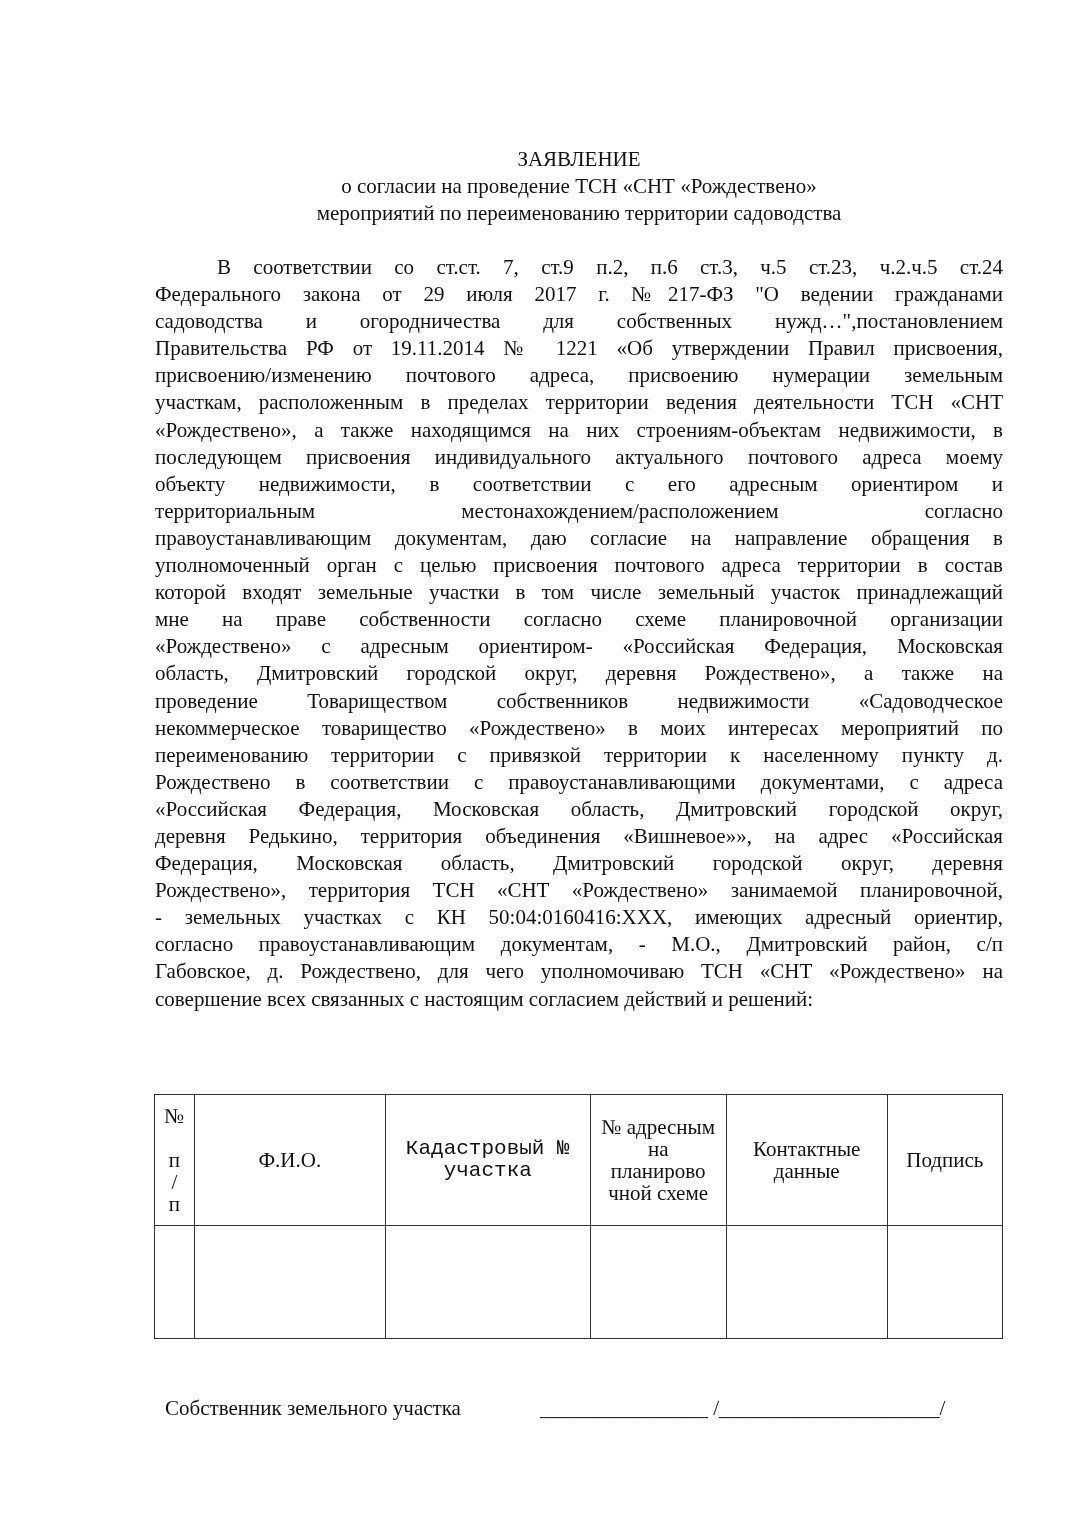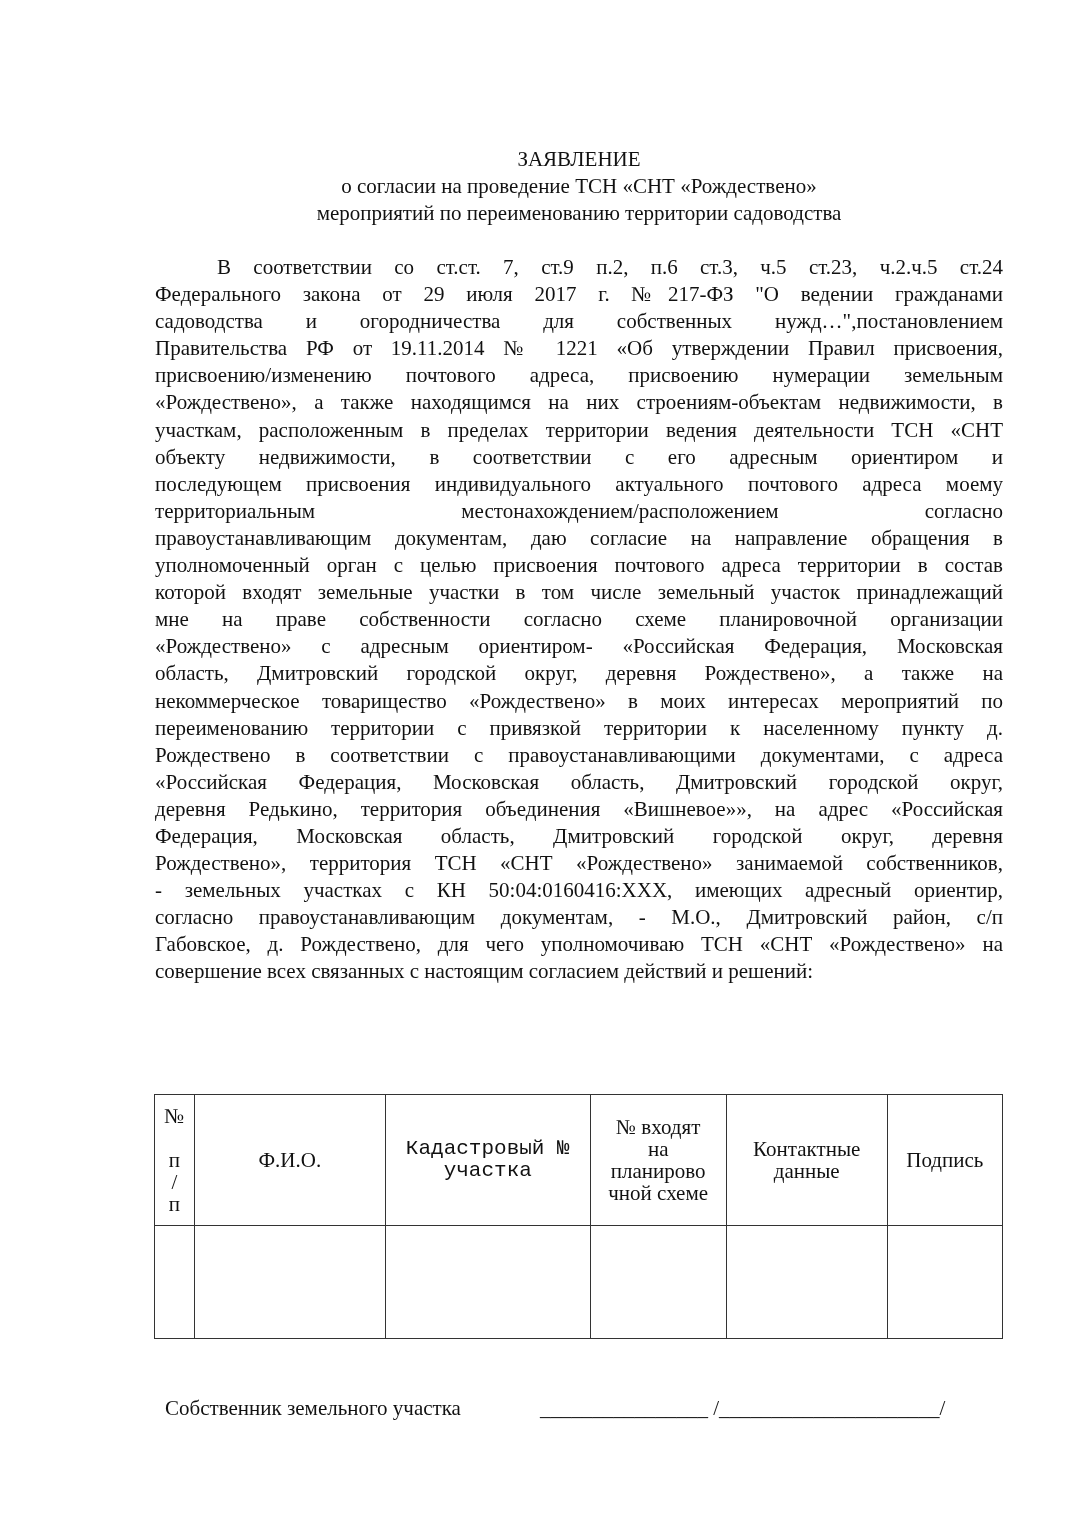--- a/index.html
+++ b/index.html
@@ -40,38 +40,39 @@
   <div class="title" id="t1">ЗАЯВЛЕНИЕ</div>
   <div class="title" id="t2">о согласии на проведение ТСН «СНТ «Рождествено»</div>
   <div class="title" id="t3">мероприятий по переименованию территории садоводства</div>
 
   <div class="body-text" id="body-text">
       <span class="body-line first">В соответствии со ст.ст. 7, ст.9 п.2, п.6 ст.3, ч.5 ст.23, ч.2.ч.5 ст.24</span>
       <span class="body-line">Федерального закона от 29 июля 2017 г. №217-ФЗ "О ведении гражданами</span>
       <span class="body-line">садоводства и огородничества для собственных нужд…",постановлением</span>
       <span class="body-line">Правительства РФ от 19.11.2014 № 1221 «Об утверждении Правил присвоения,</span>
       <span class="body-line">присвоению/изменению почтового адреса, присвоению нумерации земельным</span>
+      <span class="body-line">участкам, расположенным в пределах территории ведения деятельности ТСН «СНТ</span>
       <span class="body-line">«Рождествено», а также находящимся на них строениям-объектам недвижимости, в</span>
-      <span class="body-line">участкам, расположенным в пределах территории ведения деятельности ТСН «СНТ</span>
+      <span class="body-line">последующем присвоения индивидуального актуального почтового адреса моему</span>
       <span class="body-line">объекту недвижимости, в соответствии с его адресным ориентиром и</span>
-      <span class="body-line">последующем присвоения индивидуального актуального почтового адреса моему</span>
       <span class="body-line">территориальным местонахождением/расположением согласно</span>
       <span class="body-line">правоустанавливающим документам, даю согласие на направление обращения в</span>
       <span class="body-line">уполномоченный орган с целью присвоения почтового адреса территории в состав</span>
       <span class="body-line">которой входят земельные участки в том числе земельный участок принадлежащий</span>
       <span class="body-line">мне на праве собственности согласно схеме планировочной организации</span>
       <span class="body-line">«Рождествено» с адресным ориентиром- «Российская Федерация, Московская</span>
       <span class="body-line">область, Дмитровский городской округ, деревня Рождествено», а также на</span>
+      <span class="body-line">проведение Товариществом собственников недвижимости «Садоводческое</span>
       <span class="body-line">некоммерческое товарищество «Рождествено» в моих интересах мероприятий по</span>
       <span class="body-line">переименованию территории с привязкой территории к населенному пункту д.</span>
       <span class="body-line">Рождествено в соответствии с правоустанавливающими документами, с адреса</span>
       <span class="body-line">«Российская Федерация, Московская область, Дмитровский городской округ,</span>
       <span class="body-line">деревня Редькино, территория объединения «Вишневое»», на адрес «Российская</span>
       <span class="body-line">Федерация, Московская область, Дмитровский городской округ, деревня</span>
-      <span class="body-line">Рождествено», территория ТСН «СНТ «Рождествено» занимаемой собственников,</span>
+      <span class="body-line">Рождествено», территория ТСН «СНТ «Рождествено» занимаемой планировочной,</span>
       <span class="body-line">- земельных участках с КН 50:04:0160416:ХХХ, имеющих адресный ориентир,</span>
       <span class="body-line">согласно правоустанавливающим документам, - М.О., Дмитровский район, с/п</span>
       <span class="body-line">Габовское, д. Рождествено, для чего уполномочиваю ТСН «СНТ «Рождествено» на</span>
       <span class="body-line last">совершение всех связанных с настоящим согласием действий и решений:</span>
     </div>
 
   <table class="reg">
     <thead>
       <tr>
         <th class="c1 stack">
@@ -80,21 +81,21 @@
           <span>п</span>
           <span>/</span>
           <span>п</span>
         </th>
         <th class="c2">Ф.И.О.</th>
         <th class="c3 stack">
           <span>Кадастровый №</span>
           <span>участка</span>
         </th>
         <th class="c4 stack">
-          <span>№ входят</span>
+          <span>№ адресным</span>
           <span>на</span>
           <span>планирово</span>
           <span>чной схеме</span>
         </th>
         <th class="c5 stack">
           <span>Контактные</span>
           <span>данные</span>
         </th>
         <th class="c6">Подпись</th>
       </tr>

